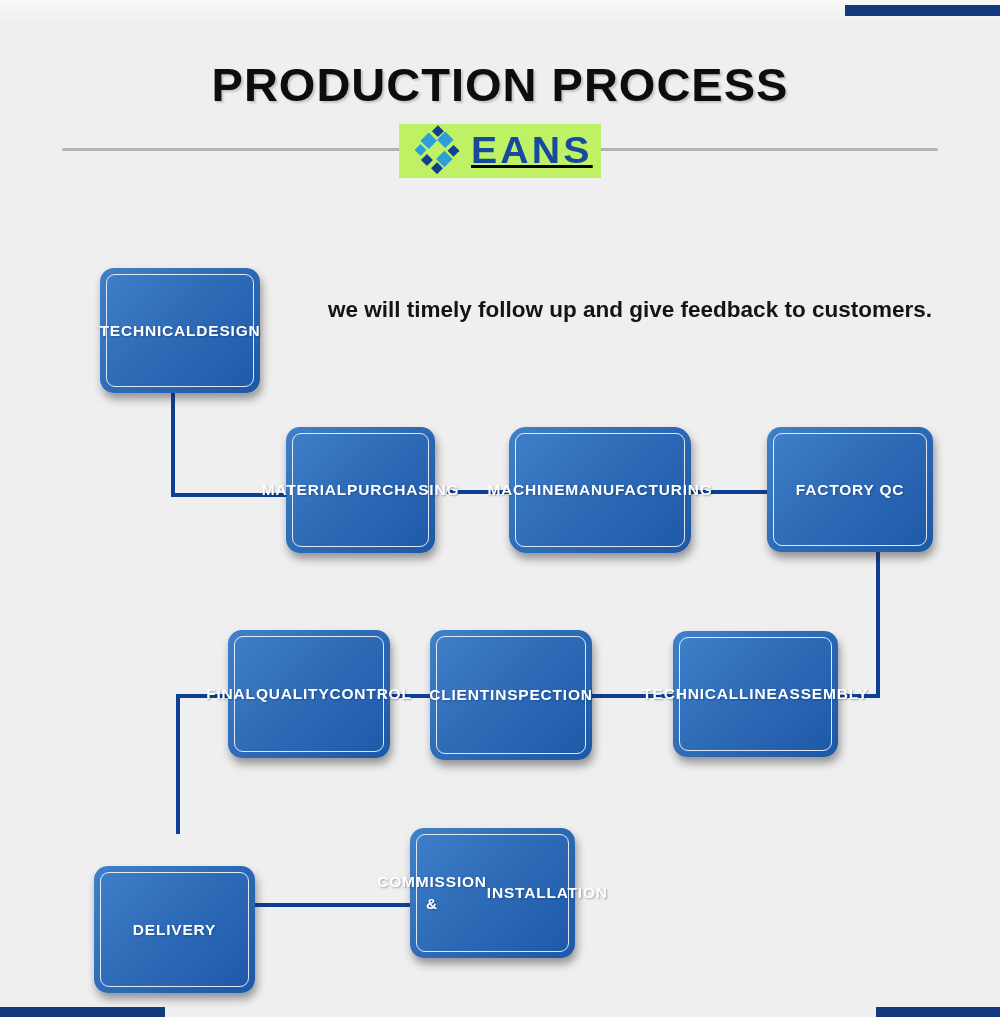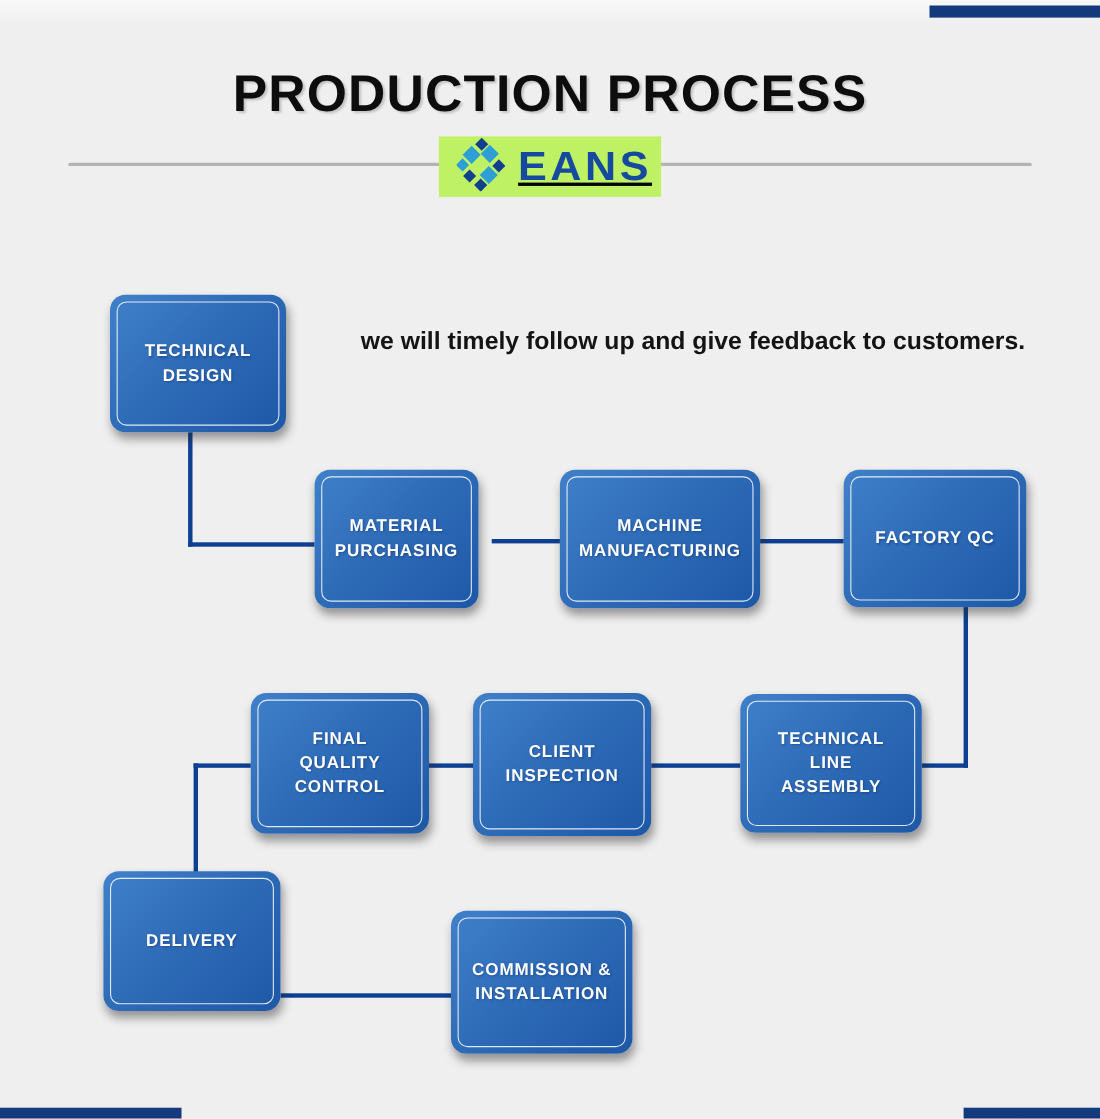--- a/index.html
+++ b/index.html
@@ -33,36 +33,36 @@
   
   .intro{
     position:absolute;top:294px;left:290px;width:680px;text-align:center;
     font-size:22.5px;font-weight:700;line-height:31px;color:#141414;
   }
   
   .box{
     position:absolute;z-index:2;border-radius:14px;
     background:linear-gradient(135deg,#4080c9 0%,#2f6cb8 45%,#1d58a6 100%);
     box-shadow:2px 6px 9px rgba(40,40,40,0.45);
-    color:#fff;display:flex;flex-direction:column;align-items:center;justify-content:center;
+    color:#fff;display:flex;flex-direction:row;align-items:center;justify-content:center;
     text-align:center;font-weight:700;font-size:15.5px;letter-spacing:0.8px;line-height:22px;
     text-shadow:1px 1px 2px rgba(0,30,80,0.35);
   }
   .box::before{
     content:"";position:absolute;inset:6px;
     border:1px solid rgba(255,255,255,0.85);border-radius:9px;pointer-events:none;
   }
   #box-technical-design{left:100px;top:268px;width:160px;height:125px;}
   #box-material-purchasing{left:286px;top:427px;width:149px;height:126px;}
-  #box-machine-manufacturing{left:509px;top:427px;width:182px;height:126px;}
+  #box-machine-manufacturing{left:509px;top:427px;width:182px;height:126px;border-radius:17px;}
   #box-factory-qc{left:767px;top:427px;width:166px;height:125px;}
   #box-production-line-assembly{left:673px;top:631px;width:165px;height:126px;}
   #box-client-inspection{left:430px;top:630px;width:162px;height:130px;}
   #box-final-quality-control{left:228px;top:630px;width:162px;height:128px;align-items:center;}
-  #box-delivery{left:94px;top:792px;width:161px;height:127px;}
+  #box-delivery{left:94px;top:866px;width:161px;height:127px;}
   #box-commission-installation{left:410px;top:828px;width:165px;height:130px;}
   
   .line{position:absolute;z-index:1;background:#0d3f92;}
   #conn-td-down{left:171px;top:393px;width:4px;height:104px;}
   #conn-td-right{left:171px;top:493px;width:115px;height:4px;}
   #conn-mp-mm{left:447px;top:490px;width:62px;height:4px;}
   #conn-mm-fq{left:691px;top:490px;width:76px;height:4px;}
   #conn-fq-down{left:876px;top:548px;width:4px;height:150px;}
   #conn-fq-left{left:838px;top:694px;width:42px;height:4px;}
   #conn-pla-ci{left:592px;top:694px;width:81px;height:4px;}

